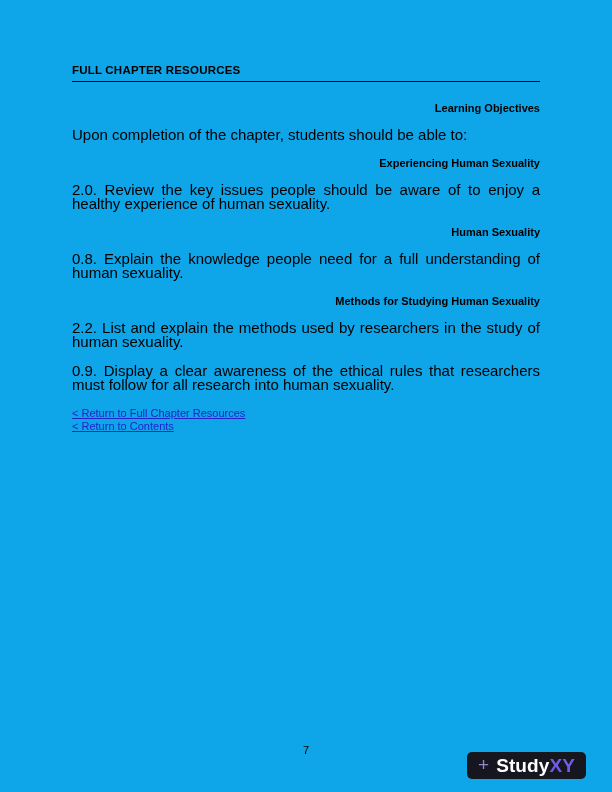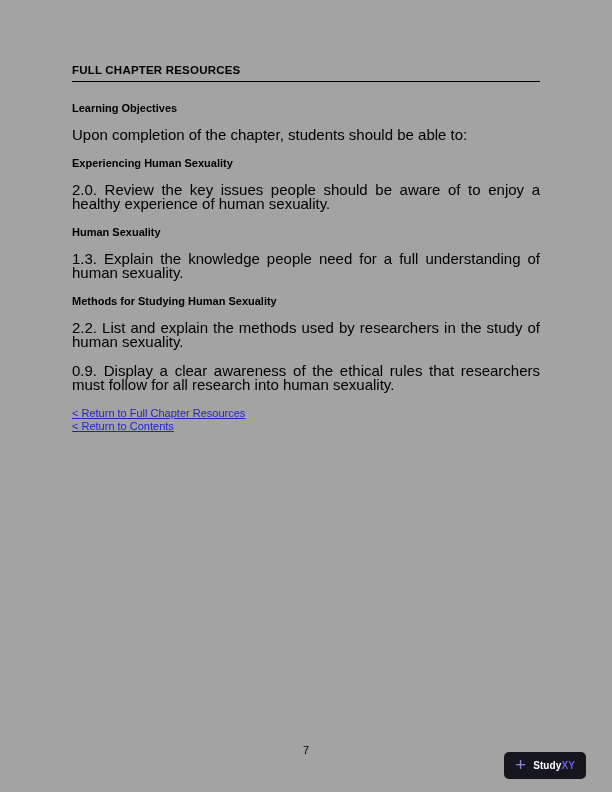--- a/index.html
+++ b/index.html
@@ -3,34 +3,35 @@
 <meta charset="utf-8">
 <style>
   * { box-sizing: border-box; }
   html, body { margin: 0; padding: 0; }
   body {
     width: 612px; height: 792px;
     background: #ffffff;
     font-family: "Liberation Sans", sans-serif;
     color: #000;
   }
-  .page { position: relative; width: 612px; height: 792px; background: #a3a3a3; overflow: hidden; }
+  .page { position: relative; width: 612px; height: 792px; background: #0ea5e9; overflow: hidden; }
   .content { position: absolute; left: 72px; right: 72px; top: 64px; }
 
   .doc-title {
     font-size: 11.5px; font-weight: bold; letter-spacing: 0.2px;
     margin: 0 0 5px 0;
   }
   .title-rule {
     border: none; border-top: 1.2px solid #000;
     margin: 0 0 20px 0;
   }
   .section-heading {
     font-size: 11px; font-weight: bold;
     margin: 0 0 14px 0;
+    text-align: right;
   }
   .section-body {
     font-size: 15px; line-height: 14.5px;
     margin: 0 0 14px 0;
     text-align: justify;
   }
   .links { margin-top: 0; }
   .links a {
     display: block;
     font-size: 11px; line-height: 13.5px;
@@ -49,41 +50,41 @@
     height: 27px; padding: 0 11px;
     background: var(--badge_bg, #16161f);
     border-radius: 5px;
     display: flex; align-items: center; gap: 7px;
   }
   .plus-icon {
     color: var(--plus, #8d85cf);
     font-size: 19px; font-weight: 300; line-height: 1;
     transform: translateY(-1px);
   }
-  .brand-text { font-size: 10px; font-weight: bold; letter-spacing: 0.1px; }
+  .brand-text { font-size: 19px; font-weight: bold; letter-spacing: 0.1px; }
   .brand-study { color: #ffffff; }
   .brand-xy { color: var(--brand_xy, #6f5de8); }
 </style>
 </head>
 <body>
 
 <div class="page">
   <div class="content">
 
     <h1 class="doc-title">FULL CHAPTER RESOURCES</h1>
     <hr class="title-rule">
 
     <h2 class="section-heading">Learning Objectives</h2>
     <p class="section-body">Upon completion of the chapter, students should be able to:</p>
 
     <h2 class="section-heading">Experiencing Human Sexuality</h2>
     <p class="section-body">2.0. Review the key issues people should be aware of to enjoy a healthy experience of human sexuality.</p>
 
     <h2 class="section-heading">Human Sexuality</h2>
-    <p class="section-body">1.3. Explain the knowledge people need for a full understanding of human sexuality.</p>
+    <p class="section-body">0.8. Explain the knowledge people need for a full understanding of human sexuality.</p>
 
     <h2 class="section-heading">Methods for Studying Human Sexuality</h2>
     <p class="section-body">2.2. List and explain the methods used by researchers in the study of human sexuality.</p>
 
     <p class="section-body">0.9. Display a clear awareness of the ethical rules that researchers must follow for all research into human sexuality.</p>
 
     <div class="links">
       <a href="#">&lt; Return to Full Chapter Resources</a>
       <a href="#">&lt; Return to Contents</a>
     </div>

